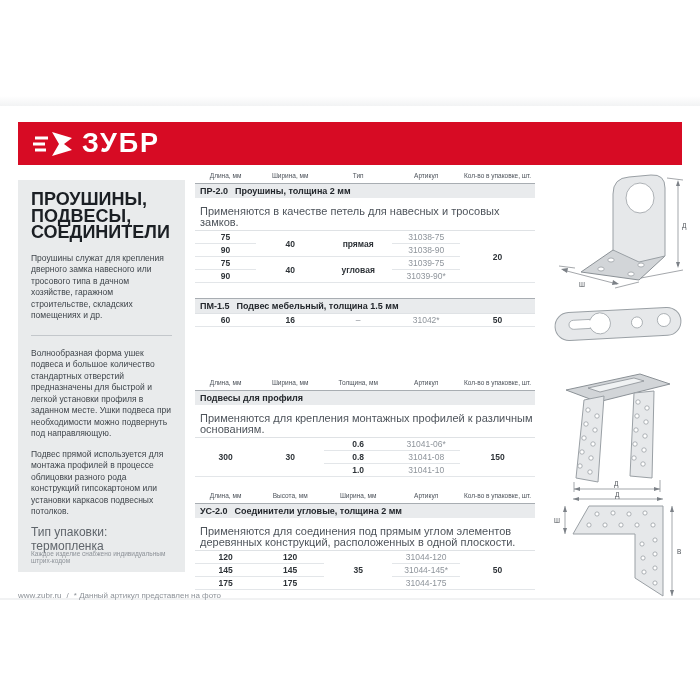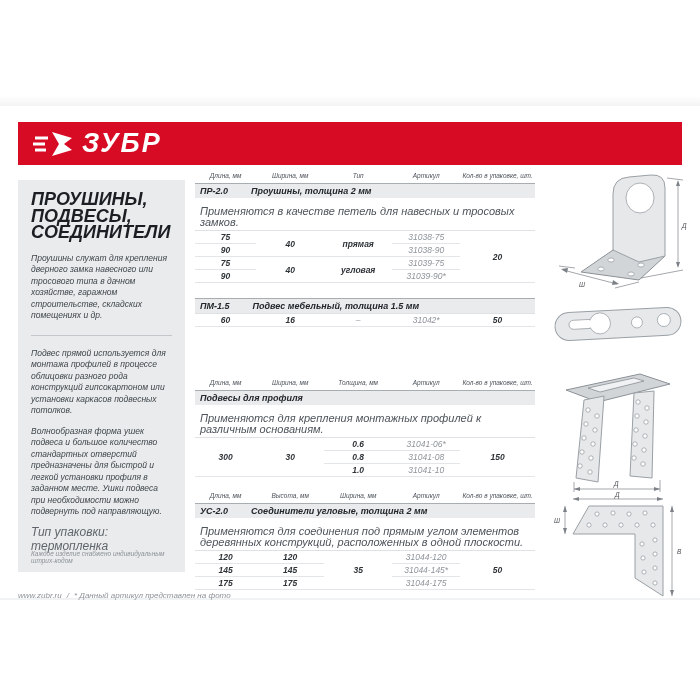--- a/index.html
+++ b/index.html
@@ -1,17 +1,17 @@
 <!DOCTYPE html>
 <html><head>
 <meta charset="utf-8">
 <style>
   html,body{margin:0;padding:0;background:#fff;}
   .stage{position:relative;width:700px;height:700px;background:#ffffff;overflow:hidden;
-         font-family:"Liberation Sans","DejaVu Sans",sans-serif;color:#2e3338;font-style:italic;}
+         font-family:"Liberation Sans","DejaVu Sans",sans-serif;color:#2e3338;}
   .page-edge-top{position:absolute;left:0;top:96px;width:700px;height:10px;
                  background:linear-gradient(#ffffff,#f2f3f4);}
   .page-edge-bottom{position:absolute;left:0;top:598px;width:700px;height:2px;background:#f1f2f3;}
 
   
   .logo-bar{position:absolute;left:18px;top:122px;width:664px;height:43px;background:#d70b24;
             display:flex;align-items:center;}
   .logo-bar svg{margin-left:14px;}
   .brand{color:#ffffff;font-weight:bold;font-size:27px;letter-spacing:2px;margin-left:8px;
          transform:scaleY(1.04);}
@@ -33,21 +33,21 @@
   .tblock{position:absolute;left:195px;width:340px;}
   .thead{display:flex;height:15px;align-items:center;}
   .th{font-size:6.5px;color:#4c525a;text-align:center;white-space:nowrap;overflow:visible;}
   .th.c0,.col-c0{flex:0 0 18%;width:18%;}
   .th.c1,.col-c1{flex:0 0 20%;width:20%;}
   .th.c2,.col-c2{flex:0 0 20%;width:20%;}
   .th.c3,.col-c3{flex:0 0 20%;width:20%;}
   .th.c4,.col-c4{flex:0 0 22%;width:22%;}
   .sect{height:15px;box-sizing:border-box;background:#e9ebed;border-top:1px solid #a8adb2;
         font-size:9px;font-weight:bold;color:#23272c;padding:2px 0 0 5px;}
-  .sect .code{margin-right:23px;}
+  .sect .code{margin-right:7px;}
   .tdesc{font-size:11px;color:#4e545b;padding:8px 0 3px 5px;line-height:10.5px;}
   table.tbl{width:100%;border-collapse:collapse;table-layout:fixed;border-top:1px solid #dfe2e5;}
   table.tbl td{height:12px;padding:0;text-align:center;vertical-align:middle;
                border-bottom:1px solid #e3e6e9;font-size:8.5px;}
   td.val{font-weight:bold;color:#2e3338;}
   td.art{font-weight:normal;color:#8e949b;}
 
   
   .product{position:absolute;}
   .metal{fill:#e6e8ea;stroke:#9aa0a5;stroke-width:1;}
@@ -73,22 +73,22 @@
   </div>
 
   <aside class="sidebar">
     <h1 class="sb-title">
       <span>ПРОУШИНЫ,</span><br>
       <span>ПОДВЕСЫ,</span><br>
       <span>СОЕДИНИТЕЛИ</span>
     </h1>
     <p class="sb-p">Проушины служат для крепления дверного замка навесного или тросового типа в дачном хозяйстве, гаражном строительстве, складских помещениях и др.</p>
     <hr class="sb-hr">
+    <p class="sb-p">Волнообразная форма ушек подвеса и большое количество стандартных отверстий предназначены для быстрой и легкой установки профиля в заданном месте. Ушки подвеса при необходимости можно подвернуть под направляющую.</p>
     <p class="sb-p">Подвес прямой используется для монтажа профилей в процессе облицовки разного рода конструкций гипсокартоном или установки каркасов подвесных потолков.</p>
-    <p class="sb-p">Волнообразная форма ушек подвеса и большое количество стандартных отверстий предназначены для быстрой и легкой установки профиля в заданном месте. Ушки подвеса при необходимости можно подвернуть под направляющую.</p>
     <div class="sb-pack">Тип упаковки: термопленка</div>
     <div class="sb-barcode">Каждое изделие снабжено индивидуальным штрих-кодом</div>
   </aside>
 
   <div class="footer">
     <span class="site">www.zubr.ru</span><span class="sep">/</span><span>* Данный артикул представлен на фото</span>
   </div>
 
   <section class="tblock" style="top:168px;">
       <div class="thead">

